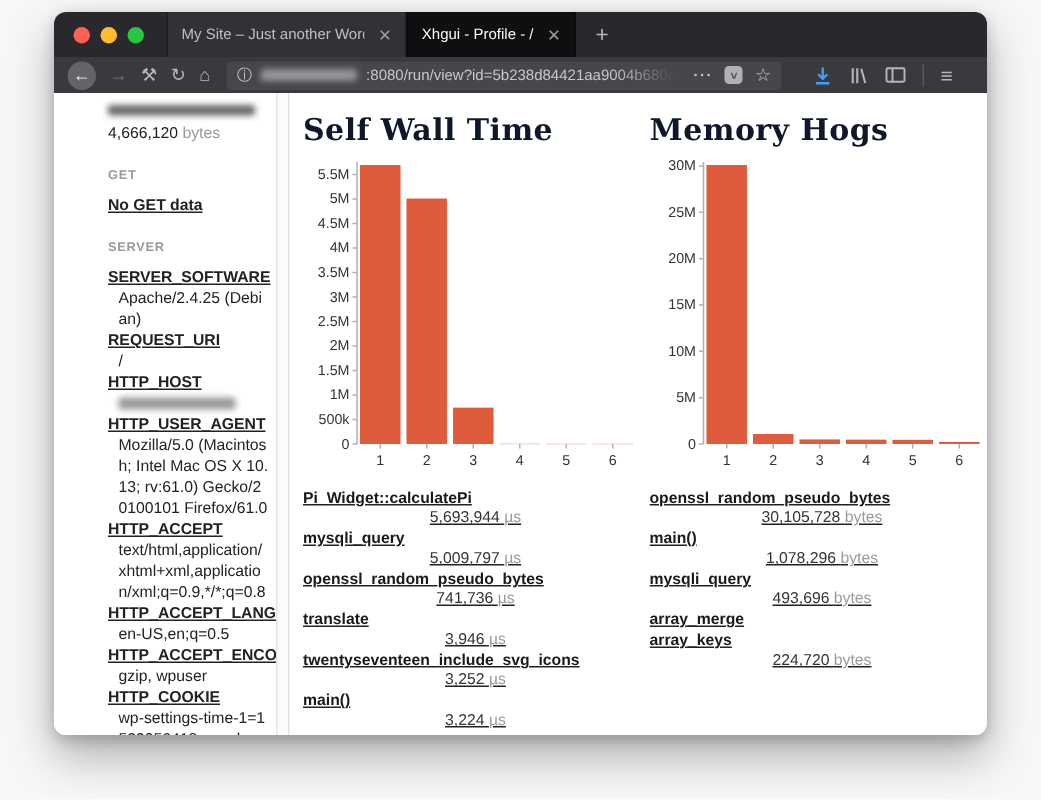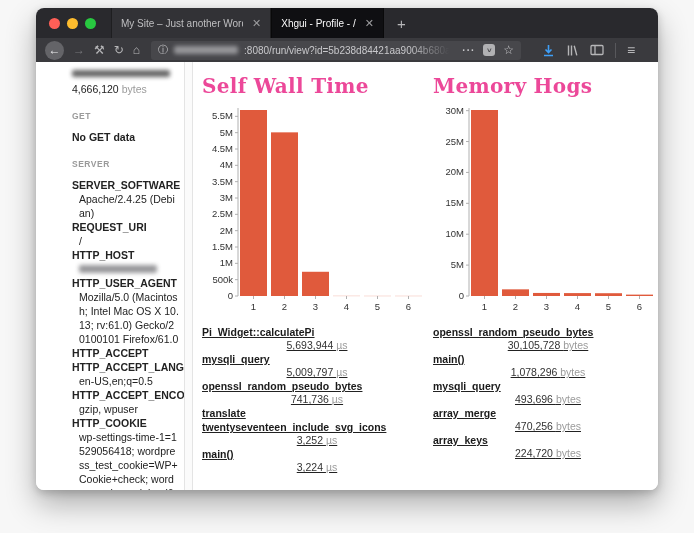--- a/index.html
+++ b/index.html
@@ -51,28 +51,28 @@
   
   .content{position:absolute;top:54px;left:0;right:0;bottom:0;background:#fff;display:flex;color:#222;}
   .sidebar{width:148px;flex:none;box-sizing:border-box;padding:5px 5px 0 36px;
            font-size:10.5px;line-height:14px;overflow:hidden;}
   .redact-blob{height:7px;border-radius:2px;filter:blur(2px);background:#4c4c4c;width:98px;
                margin:3px 0 5px;opacity:.85;}
   .host-blob{background:#8d8d90;width:78px;height:8px;margin:3px 0 3px 7px;opacity:.9;}
   .sb-topvalue{margin-bottom:2px;}
   .unit{color:#9b9b9b;}
   .sb-header{color:#9a9a9a;font-weight:bold;font-size:8.5px;letter-spacing:.5px;margin:13px 0 7px;}
-  .sb-name{font-weight:bold;}
+  .sb-name{font-weight:bold;text-decoration:underline;}
   .sb-val{padding-left:7px;word-break:break-all;}
   .vscroll{width:9px;flex:none;background:#fbfbfb;border-left:1px solid #e4e4e4;
            border-right:1px solid #e4e4e4;box-sizing:border-box;}
   .main{flex:1;display:flex;padding:10px 4px 0 9px;gap:10px;overflow:hidden;}
   .chart-col{flex:1;min-width:0;}
   .chart-title{font-family:"DejaVu Serif","Liberation Serif",serif;font-weight:800;
-               font-size:20px;color:#ec4899;margin:2px 0 6px;letter-spacing:.3px;}
+               font-size:20px;color:#0f172a;margin:2px 0 6px;letter-spacing:.3px;}
   .chart-svg{display:block;}
   .chart-svg text{font-family:"Liberation Sans","DejaVu Sans",sans-serif;font-size:9.5px;fill:#333;}
   .fn-list{margin-top:8px;}
   .fn-item{margin-bottom:1px;text-decoration:underline;}
   .fn-name{font-weight:bold;font-size:10.5px;color:#1a1a1a;line-height:13px;
            white-space:nowrap;overflow:hidden;}
   .fn-value{padding-left:9px;font-size:10.5px;color:#333;line-height:13px;text-align:center;}
 </style>
 </head>
 <body>
@@ -153,20 +153,21 @@
           <div class="sb-header">SERVER</div>
           <div class="sb-name">SERVER_SOFTWARE</div>
           <div class="sb-val">Apache/2.4.25 (Debian)</div>
           <div class="sb-name">REQUEST_URI</div>
           <div class="sb-val">/</div>
           <div class="sb-name">HTTP_HOST</div>
           <div class="redact-blob host-blob"></div>
           <div class="sb-name">HTTP_USER_AGENT</div>
           <div class="sb-val">Mozilla/5.0 (Macintosh; Intel Mac OS X 10.13; rv:61.0) Gecko/20100101 Firefox/61.0</div>
           <div class="sb-name">HTTP_ACCEPT</div>
+          <div class="sb-val">text/html,application/xhtml+xml,application/xml;q=0.9,*/*;q=0.8</div>
           <div class="sb-name">HTTP_ACCEPT_LANGUAGE</div>
           <div class="sb-val">en-US,en;q=0.5</div>
           <div class="sb-name">HTTP_ACCEPT_ENCODING</div>
           <div class="sb-val">gzip, wpuser</div>
           <div class="sb-name">HTTP_COOKIE</div>
           <div class="sb-val">wp-settings-time-1=1529056418; wordpress_test_cookie=WP+Cookie+check; wordpress_logged_in_d60a373638635c35852d52556c2058ae=wpuser%7C1529229217%7C7G1fMhYHbyxSqJFrIM9PvIVCKi66dzh1serUOYCdoLp%7Cb3ef5aa29492dea49bddd038ea28bb0a41dba8f5c48ceb028b8</div>
         </div>
     </div>
 
     <div class="vscroll"></div>
@@ -227,20 +228,21 @@
             <div class="fn-item">
               <div class="fn-name">mysqli_query</div>
               <div class="fn-value"><span>5,009,797 </span><span class="fn-unit unit">µs</span></div>
             </div>
             <div class="fn-item">
               <div class="fn-name">openssl_random_pseudo_bytes</div>
               <div class="fn-value"><span>741,736 </span><span class="fn-unit unit">µs</span></div>
             </div>
             <div class="fn-item">
               <div class="fn-name">translate</div>
+              <div class="fn-value"><span>3,946 </span><span class="fn-unit unit">µs</span></div>
             </div>
             <div class="fn-item">
               <div class="fn-name">twentyseventeen_include_svg_icons</div>
               <div class="fn-value"><span>3,252 </span><span class="fn-unit unit">µs</span></div>
             </div>
             <div class="fn-item">
               <div class="fn-name">main()</div>
               <div class="fn-value"><span>3,224 </span><span class="fn-unit unit">µs</span></div>
             </div>
           </div>
@@ -290,21 +292,20 @@
             <div class="fn-item">
               <div class="fn-name">main()</div>
               <div class="fn-value"><span>1,078,296 </span><span class="fn-unit unit">bytes</span></div>
             </div>
             <div class="fn-item">
               <div class="fn-name">mysqli_query</div>
               <div class="fn-value"><span>493,696 </span><span class="fn-unit unit">bytes</span></div>
             </div>
             <div class="fn-item">
               <div class="fn-name">array_merge</div>
-              <div class="fn-value"><span>470,256 </span><span class="fn-unit unit">bytes</span></div>
             </div>
             <div class="fn-item">
               <div class="fn-name">array_keys</div>
               <div class="fn-value"><span>224,720 </span><span class="fn-unit unit">bytes</span></div>
             </div>
           </div>
         </div>
       </div>
   </div>
 </div>

